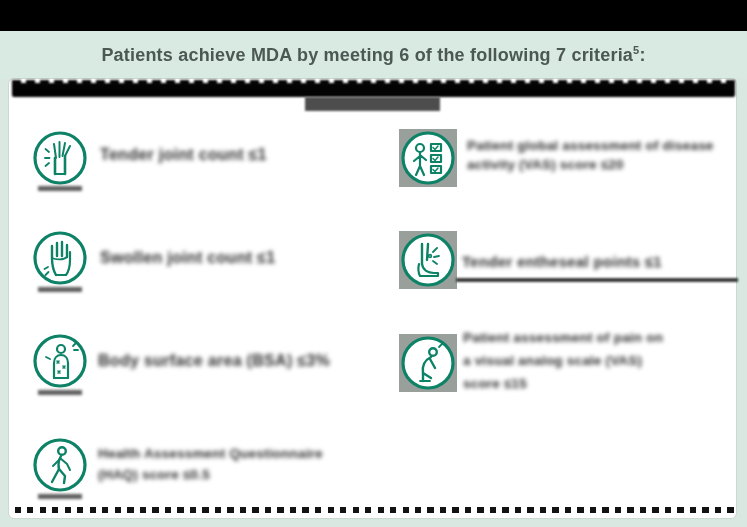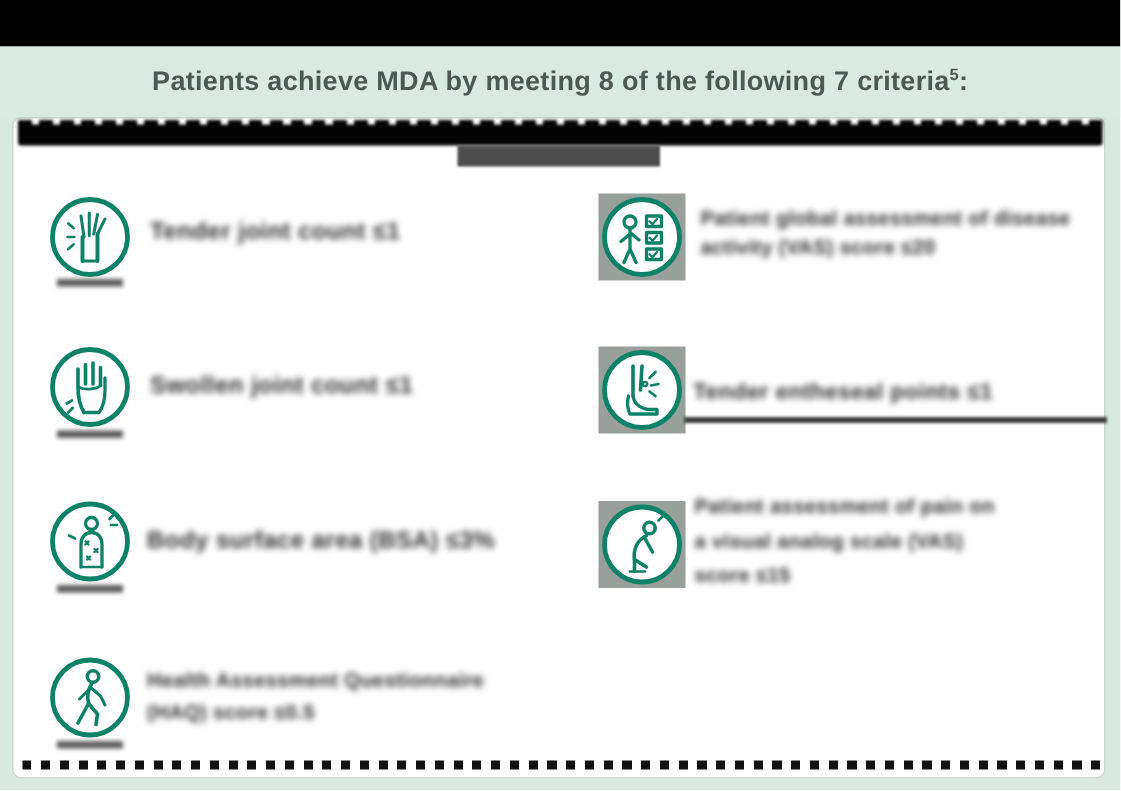--- a/index.html
+++ b/index.html
@@ -51,21 +51,21 @@
   svg{display:block;}
 </style>
 </head>
 <body>
 
 <div class="screen">
 
   <div class="top-black-bar"></div>
 
   <div class="mint-band">
-    <div class="title"><span>Patients achieve MDA by meeting 8 of the following 7 criteria</span><sup>5</sup><span>:</span></div>
+    <div class="title"><span>Patients achieve MDA by meeting 6 of the following 7 criteria</span><sup>5</sup><span>:</span></div>
   </div>
 
   <div class="panel"></div>
 
   <div class="corrupt-band"></div>
   <div class="corrupt-sub"></div>
 
   <div class="icon-wrap" style="left:31px;top:129px;">
     <svg width="56" height="56" viewBox="0 0 56 56" fill="none" stroke="#0d8266" stroke-width="2.6" stroke-linecap="round" stroke-linejoin="round">
       <circle cx="28" cy="28" r="25" stroke-width="3.2" fill="#ffffff"></circle>

